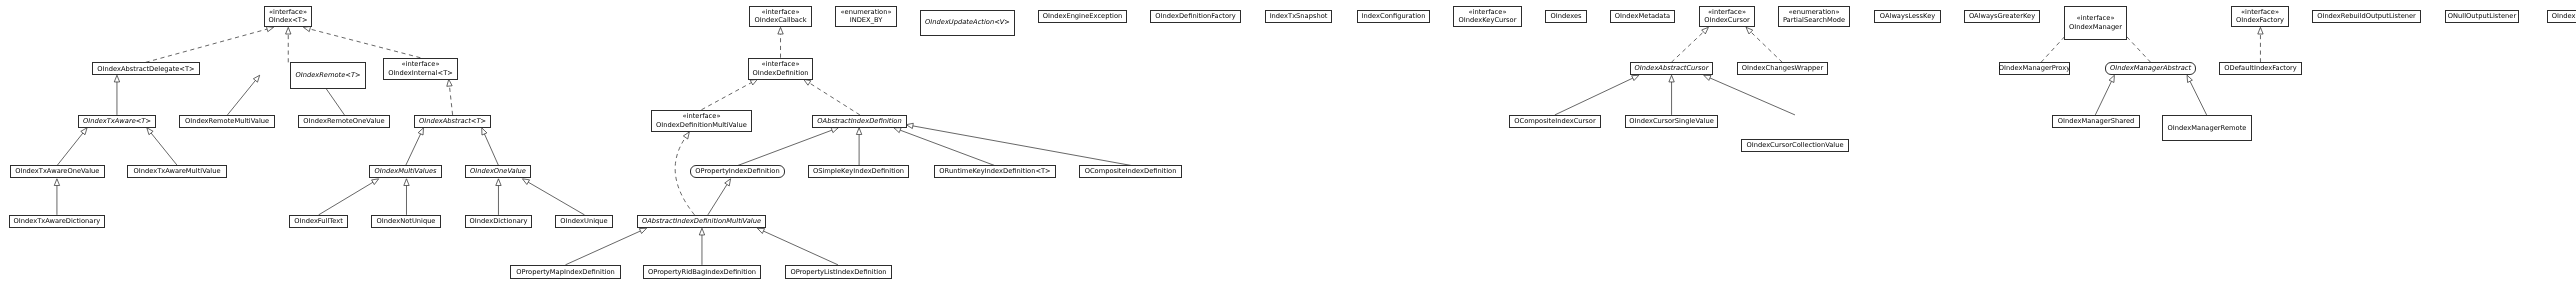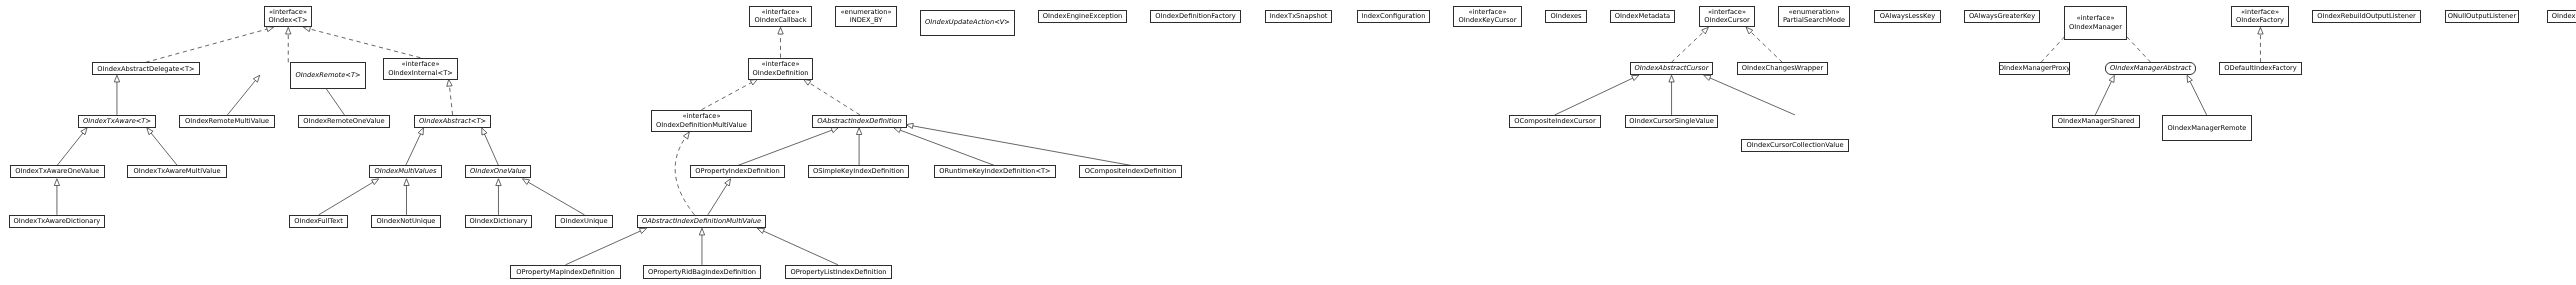--- a/index.html
+++ b/index.html
@@ -235,21 +235,21 @@
     </div>
     <div class="node" style="left: 127px; top: 165px; width: 100px; height: 13.4px;">
       <span class="cls">OIndexTxAwareMultiValue</span>
     </div>
     <div class="node italic" style="left: 369px; top: 165px; width: 73px; height: 13.4px;">
       <span class="cls">OIndexMultiValues</span>
     </div>
     <div class="node italic" style="left: 465px; top: 165px; width: 66px; height: 13.4px;">
       <span class="cls">OIndexOneValue</span>
     </div>
-    <div class="node" style="left: 690px; top: 165px; width: 95px; height: 13.4px;">
+    <div class="node" style="left: 690px; top: 165px; width: 95px; height: 13.4px; border-radius: 6px;">
       <span class="cls">OPropertyIndexDefinition</span>
     </div>
     <div class="node" style="left: 808px; top: 165px; width: 101px; height: 13.4px;">
       <span class="cls">OSimpleKeyIndexDefinition</span>
     </div>
     <div class="node" style="left: 934px; top: 165px; width: 122px; height: 13.4px;">
       <span class="cls">ORuntimeKeyIndexDefinition&lt;T&gt;</span>
     </div>
     <div class="node" style="left: 1079px; top: 165px; width: 103px; height: 13.4px;">
       <span class="cls">OCompositeIndexDefinition</span>

